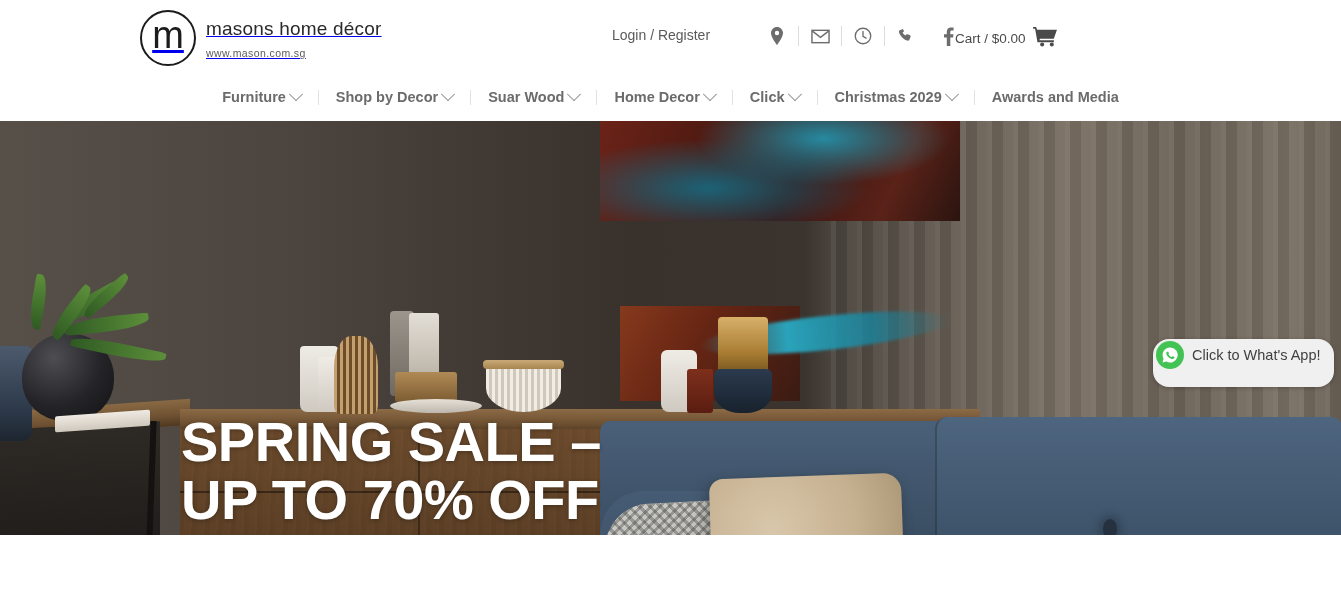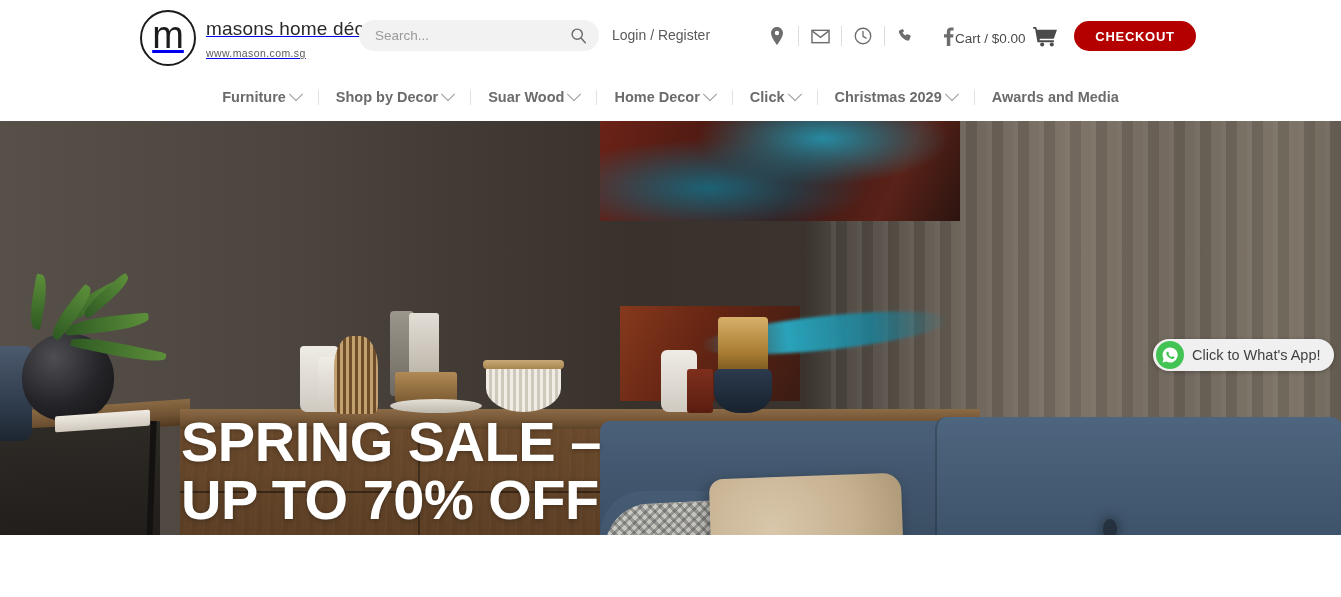--- a/index.html
+++ b/index.html
@@ -164,21 +164,21 @@
   .navy-pot{background:linear-gradient(180deg,#2b3a4d,#18222e);border-radius:6px 6px 45% 45%;}
   .amber-jar{background:linear-gradient(180deg,#7e2f1c,#5a1d10);border-radius:3px;}
 
   
   .hero-copy{position:absolute;left:181px;top:292px;z-index:6;}
   .hero-h1{color:#fff;font-size:56px;font-weight:bold;line-height:1.03;letter-spacing:-.5px;margin:0;
      text-shadow:0 1px 5px rgba(0,0,0,.32);}
 
   
   .wa{position:absolute;left:1153px;top:218px;height:32px;border-radius:16px;background:#f0f0f0;
-    display:flex;align-items:center;padding:0 14px 0 3px;gap:8px;z-index:8;cursor:pointer;
+    display:flex;align-items:center;padding:0 14px 16px 3px;gap:8px;z-index:8;cursor:pointer;
     box-shadow:0 1px 4px rgba(0,0,0,.25);}
   .wa-icon{width:28px;height:28px;border-radius:50%;background:#43c354;display:flex;align-items:center;
     justify-content:center;color:#fff;flex:0 0 28px;}
   .wa-text{font-size:14.5px;color:#3f3f3f;white-space:nowrap;}
 </style>
 </head>
 <body>
 
 <div class="page">
 
@@ -186,29 +186,20 @@
     <div class="header-inner">
 
       <a class="logo" href="#">
         <span class="logo-mark">m</span>
         <span class="logo-text">
           <span class="logo-title">masons home décor</span>
           <span class="logo-sub">www.mason.com.sg</span>
         </span>
       </a>
 
-      <div class="search-wrap">
-        <input class="search-box" type="text" placeholder="Search..." style="">
-        <span class="search-icon">
-          <svg viewBox="0 0 20 20" width="17" height="17" fill="none" stroke="currentColor" stroke-width="1.7">
-            <circle cx="8.5" cy="8.5" r="6"></circle>
-              <line x1="13" y1="13" x2="18" y2="18.5" stroke-linecap="round"></line>
-          </svg>
-        </span>
-      </div>
 
       <a class="login-link" href="#">Login / Register</a>
 
       <div class="icon-row">
         <span class="icon-cell">
           <svg width="14" height="18" viewBox="0 0 14 18" fill="currentColor">
             <path d="M7 0C3.7 0 1 2.7 1 6c0 4.4 6 12 6 12s6-7.6 6-12c0-3.3-2.7-6-6-6zm0 8.2A2.2 2.2 0 1 1 7 3.8a2.2 2.2 0 0 1 0 4.4z"></path>
           </svg>
         </span>
         <span class="vsep"></span>
@@ -242,21 +233,20 @@
         <span>Cart / $0.00</span>
         <span>
           <svg width="25" height="21" viewBox="0 0 26 22" fill="currentColor">
             <path d="M0 1h3.1l1.2 3H25l-3.3 9.3H7.2L6.6 15h15.2v2H4.6L2.1 3H0V1Z"></path>
             <circle cx="9.5" cy="19.4" r="2.1"></circle>
               <circle cx="19.6" cy="19.4" r="2.1"></circle>
           </svg>
         </span>
       </a>
 
-      <button class="checkout-btn">CHECKOUT</button>
 
       <div class="head-divider"></div>
     </div>
   </div>
 
   <nav class="nav">
     <div class="nav-list">
       <a class="nav-item" href="#">
         <span>Furniture</span>
         <span class="chev"></span>

